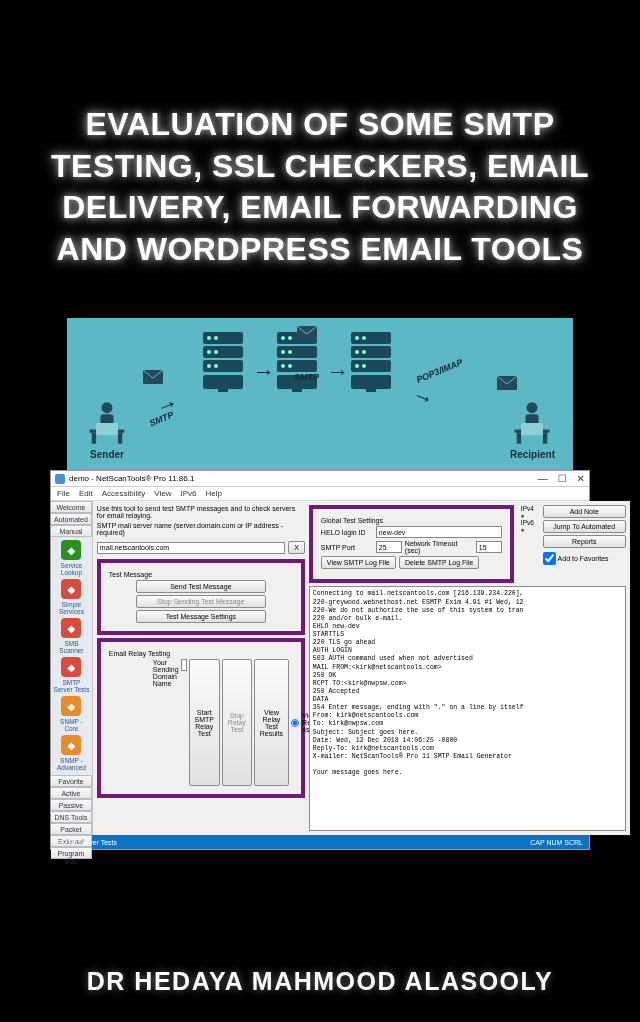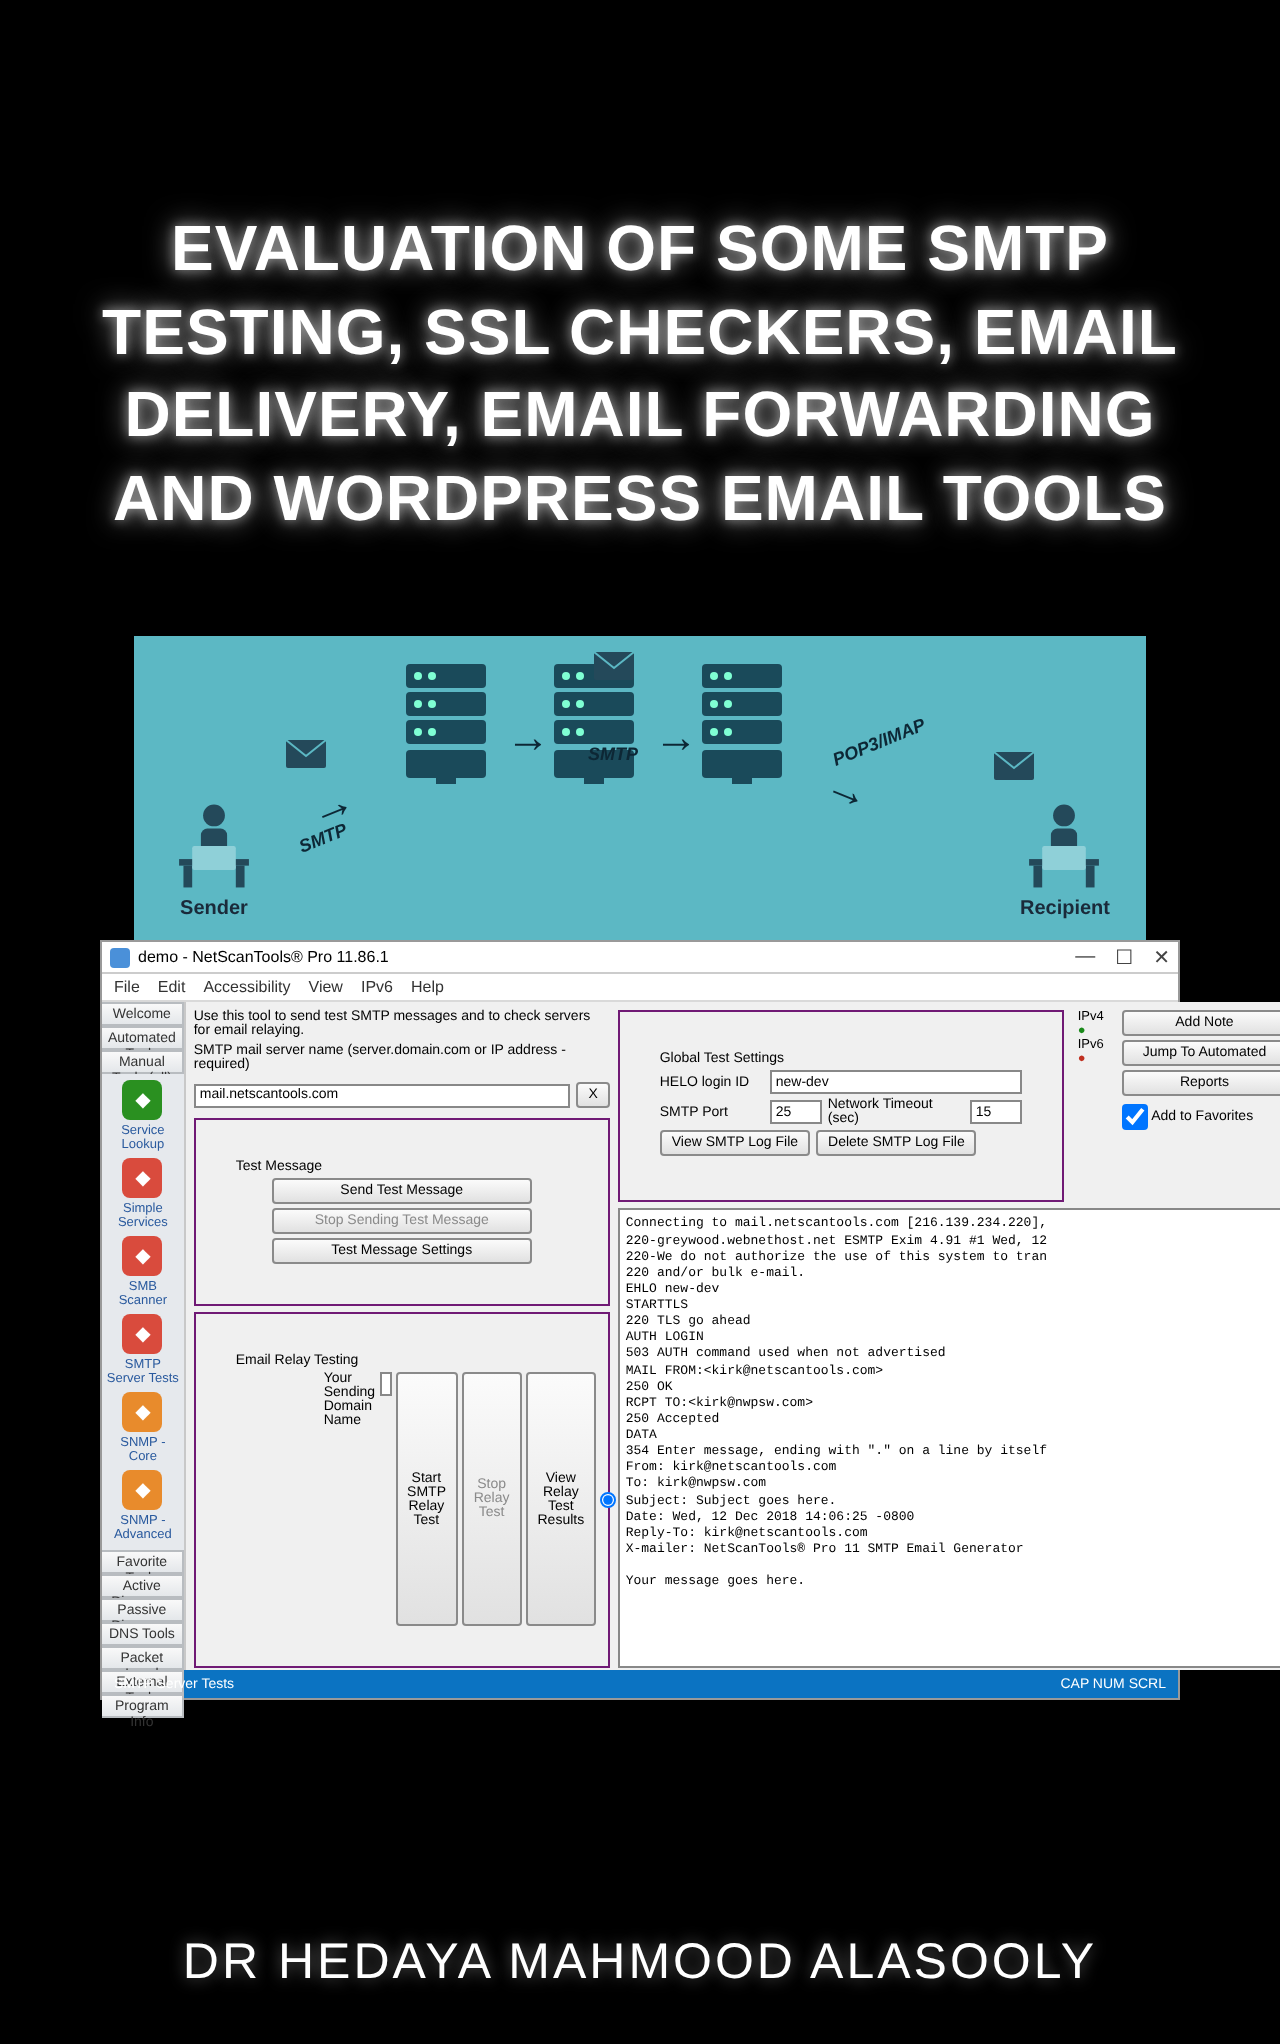--- a/index.html
+++ b/index.html
@@ -21,21 +21,21 @@
     padding: 104px 30px 20px 30px;
     text-shadow: 0 0 14px rgba(255,255,255,0.6), 0 0 6px rgba(255,255,255,0.5);
     font-family: 'Arial Black', Arial, sans-serif;
   }
   .author {
     position: absolute;
     bottom: 26px;
     left: 0; right: 0;
     text-align: center;
     font-size: 25px;
-    font-weight: 400;
+    font-weight: 700;
     letter-spacing: 1.5px;
     text-shadow: 0 0 8px rgba(255,255,255,0.4);
     font-family: 'Arial Black', Arial, sans-serif;
   }
 
   
   .diagram {
     margin: 28px auto 0 auto;
     width: 506px;
     height: 152px;
@@ -192,22 +192,22 @@
   .panel-body {
     flex:1;
     display:flex;
     padding: 4px;
     gap: 4px;
   }
   .left-col { width: 208px; display:flex; flex-direction:column; gap:3px;}
   .right-col { flex:1; display:flex; flex-direction:column; gap:3px;}
 
   .group {
-    border: 1px solid #701a75;
-    padding: 20px;
+    border: 4px solid #701a75;
+    padding: 8px;
     font-size: 7px;
     background:#f0f0f0;
   }
   .group-title { color:#000; font-size:7px; margin-bottom:2px;}
   .field-row { display:flex; gap:3px; margin:2px 0; align-items:center;}
   .field-row label { flex: 0 0 52px; font-size:7px;}
   input.txt, select.txt {
     border: 1px solid #888;
     font-size: 7px;
     padding: 1px 2px;

